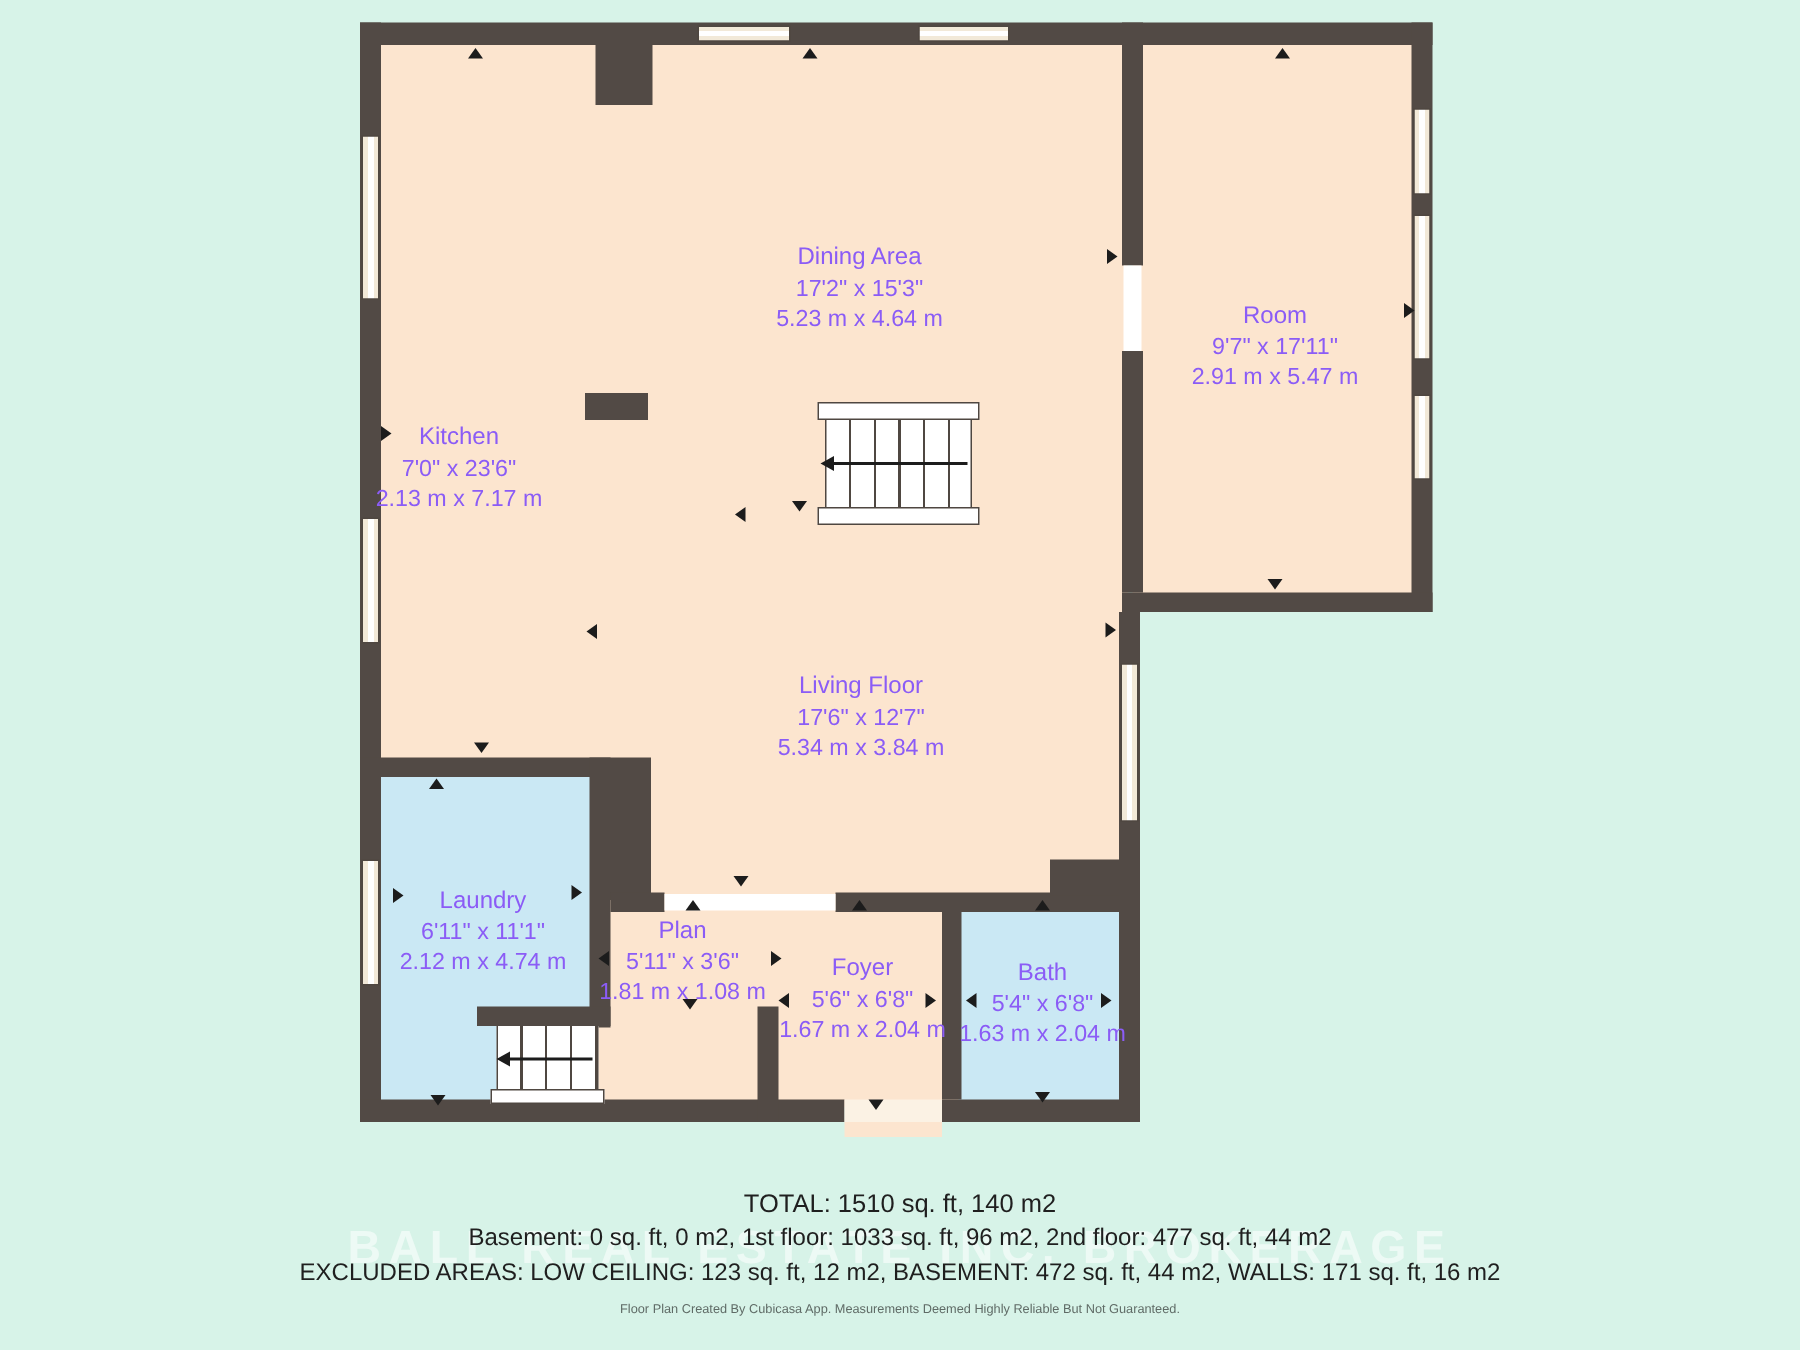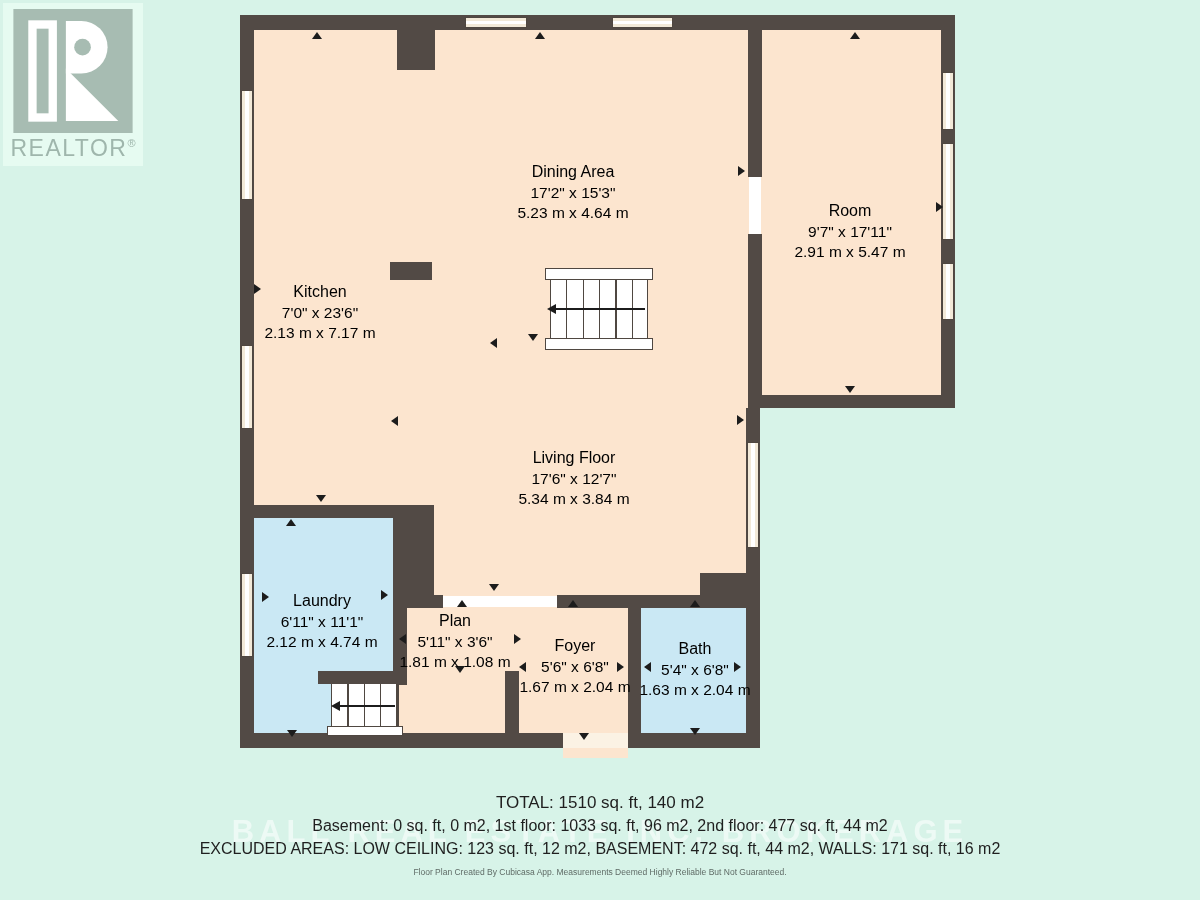--- a/index.html
+++ b/index.html
@@ -30,46 +30,36 @@
   .tri-left{border-top:5px solid transparent;border-bottom:5px solid transparent;border-right:7px solid #1c1c1c;}
   .tri-right{border-top:5px solid transparent;border-bottom:5px solid transparent;border-left:7px solid #1c1c1c;}
   
   .stairs{position:absolute;z-index:24;}
   .stairs .bar{position:absolute;background:#ffffff;border:1.5px solid #4f4741;box-sizing:border-box;}
   .stairs .body{position:absolute;background:#ffffff;border-left:1.5px solid #4f4741;border-right:1.5px solid #4f4741;box-sizing:border-box;
     background-image:repeating-linear-gradient(to right,transparent 0 15px,#4f4741 15px 16.5px);}
   .stairs .runline{position:absolute;background:#1c1c1c;height:1.5px;}
   .stairs .runarrow{position:absolute;width:0;height:0;border-top:5px solid transparent;border-bottom:5px solid transparent;border-right:9px solid #1c1c1c;}
   
-  .room-label{position:absolute;z-index:30;text-align:center;font-size:15.5px;line-height:20px;color:#000000;}
+  .room-label{position:absolute;z-index:30;text-align:center;font-size:15.5px;line-height:20px;color:#8b5cf6;}
   .room-label .name{font-size:16px;margin-bottom:1px;}
   
   .watermark{position:absolute;left:280px;top:804px;width:640px;height:56px;z-index:1;
     display:flex;align-items:center;justify-content:center;
     font-size:31px;font-weight:bold;letter-spacing:5px;color:rgba(255,255,255,0.55);white-space:nowrap;}
   .summary{position:absolute;left:0;top:791px;width:1200px;text-align:center;z-index:2;color:#1f1f1f;}
   .summary .total{font-size:17px;font-weight:normal;line-height:23px;}
   .summary .line{font-size:16px;line-height:23px;}
   .footer{position:absolute;left:0;top:867px;width:1200px;text-align:center;font-size:8.5px;color:#5f6b66;z-index:2;}
 </style>
 </head>
 <body>
 
 <div class="page">
 
-  <div class="logo-tile">
-    <svg width="120" height="124" viewBox="0 0 100 104">
-      <rect width="100" height="104" fill="#a7bcb2"></rect>
-      <rect x="16" y="13" width="17" height="78" fill="none" stroke="#ffffff" stroke-width="7"></rect>
-      <path d="M44,10 h13 a22,22 0 0 1 0,44 h-13 z" fill="#ffffff"></path>
-      <circle cx="58" cy="32" r="7" fill="#a7bcb2"></circle>
-      <polygon points="44,50 88,94 44,94" fill="#ffffff"></polygon>
-    </svg>
-    <div class="logo-text"><span>REALTOR</span><span class="reg">®</span></div>
-  </div>
 
   <div id="plan">
 
     <div class="stairs" style="left:545px;top:268px;width:108px;height:82px">
       <div class="bar" style="left:0;top:0;width:108px;height:12px"></div>
       <div class="body" style="left:5px;top:12px;width:98px;height:58px"></div>
       <div class="runline" style="left:10px;top:40px;width:90px"></div>
       <div class="runarrow" style="left:2px;top:36px"></div>
       <div class="bar" style="left:0;top:70px;width:108px;height:12px"></div>
     </div>
@@ -84,21 +74,21 @@
     <div class="room-label" style="left:443px;top:162px;width:260px">
       <div class="name">Dining Area</div>
       <div>17'2" x 15'3"</div>
       <div>5.23 m x 4.64 m</div>
     </div>
     <div class="room-label" style="left:740px;top:201px;width:220px">
       <div class="name">Room</div>
       <div>9'7" x 17'11"</div>
       <div>2.91 m x 5.47 m</div>
     </div>
-    <div class="room-label" style="left:210px;top:282px;width:220px">
+    <div class="room-label" style="left:196px;top:282px;width:220px">
       <div class="name">Kitchen</div>
       <div>7'0" x 23'6"</div>
       <div>2.13 m x 7.17 m</div>
     </div>
     <div class="room-label" style="left:444px;top:448px;width:260px">
       <div class="name">Living Floor</div>
       <div>17'6" x 12'7"</div>
       <div>5.34 m x 3.84 m</div>
     </div>
     <div class="room-label" style="left:232px;top:591px;width:180px">

